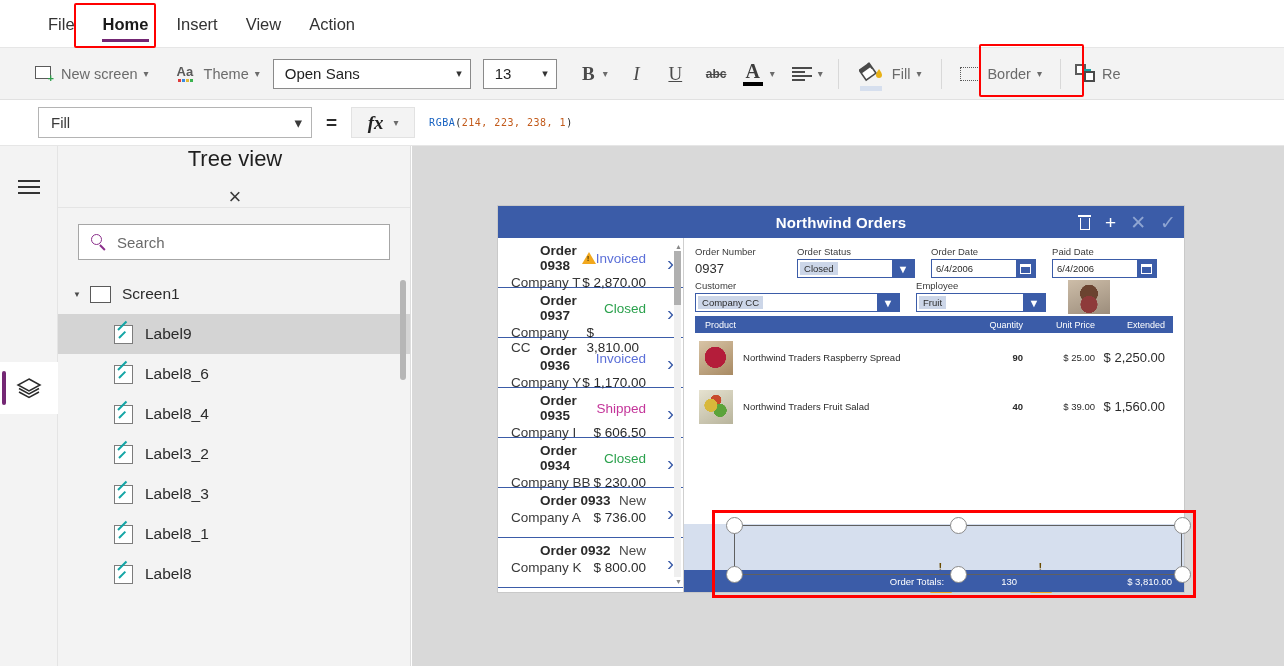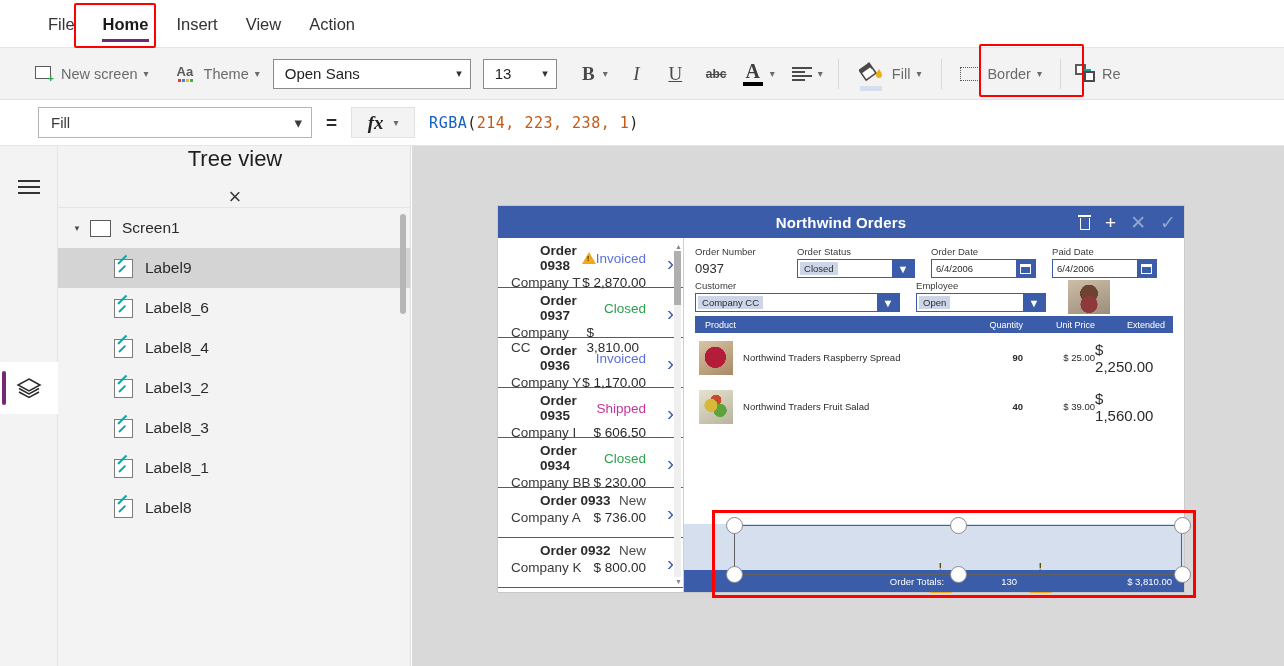--- a/index.html
+++ b/index.html
@@ -117,21 +117,21 @@
   .fx-box {
     width: 64px; height: 31px; background: #f3f3f3; border: 1px solid #e2e2e2;
     display: flex; align-items: center; justify-content: center; gap: 4px;
     cursor: pointer;
   }
   .fx { font-family: "Liberation Serif", serif; font-style: italic;
         font-size: 19px; color: #1f1f1f; font-weight: 600; }
   .formula-input {
     flex: 1; height: 31px; display:flex; align-items:center;
     padding-left: 14px; font-family: "DejaVu Sans Mono", monospace;
-    font-size: 15px; letter-spacing: .5px; text-align: center;
+    font-size: 10px; letter-spacing: .5px; text-align: center;
   }
   .fn-name { color: #1560c0; }
   .punct { color: #1f1f1f; }
   .num { color: #c25a1a; }
 
   
   .rail {
     position: absolute; top: 146px; left: 0; width: 58px; height: 520px;
     background: #f3f3f3; border-right: 1px solid #e4e4e4;
   }
@@ -323,21 +323,21 @@
       radial-gradient(circle at 48% 48%, #b41d3a 0 42%, transparent 43%),
       linear-gradient(150deg,#d8c4a6,#a88a63); }
   .pimg.fruit { background:
       radial-gradient(circle at 35% 45%, #d8b83a 0 22%, transparent 23%),
       radial-gradient(circle at 62% 60%, #5ba33a 0 22%, transparent 23%),
       radial-gradient(circle at 50% 30%, #c84a2a 0 18%, transparent 19%),
       linear-gradient(150deg,#e6e2d0,#b8b49c); }
   .prod-row .c1 { flex: 1; font-size: 9.5px; color: #2b2b2b; }
   .prod-row .c2 { width: 72px; text-align: right; font-size: 9.5px; color:#2b2b2b;font-weight:bold; }
   .prod-row .c3 { width: 72px; text-align: right; font-size: 9.5px; color:#2b2b2b; }
-  .prod-row .c4 { width: 78px; text-align: left; font-size: 15px; color:#2b2b2b; padding-right:8px; }
+  .prod-row .c4 { width: 78px; text-align: right; font-size: 13px; color:#2b2b2b; padding-right:8px; }
 
   
   .totals-wrap {
     position: absolute; left: 0; right: 0; bottom: 0; height: 68px;
     background: #d6dfee;
   }
   .totals-bar {
     position:absolute; left: 0; right: 0; bottom: 0; height: 22px;
     background: #3b5ca8; display:flex; align-items:center; color:#fff; font-size: 9.5px;
   }
@@ -530,20 +530,29 @@
       </svg>
     </div>
   </div>
 
   <div class="treepanel">
     <div class="tree-head">
       <span class="tree-title">Tree view</span>
       <span class="close-x">×</span>
     </div>
 
+    <div class="search-wrap">
+      <div class="searchbox">
+        <span class="search-ico">
+            <span class="c"></span>
+            <span class="h"></span>
+          </span>
+        <span class="search-ph">Search</span>
+      </div>
+    </div>
 
     <div class="tree-list">
       <div class="tree-row root">
         <span class="caret">▼</span>
         <span class="screen-ico"></span>
         <span>Screen1</span>
       </div>
 
       <div class="tree-row child selected">
         <span class="label-ico"></span>
@@ -742,21 +751,21 @@
             <div class="f-field" style="width:205px">
               <div class="f-label">Customer</div>
               <div class="f-combo">
                 <span class="txt">Company CC</span>
                 <span class="drop">▼</span>
               </div>
             </div>
             <div class="f-field" style="width:130px">
               <div class="f-label">Employee</div>
               <div class="f-combo">
-                <span class="txt">Open</span>
+                <span class="txt">Fruit</span>
                 <span class="drop">▼</span>
               </div>
             </div>
             <div class="emp-photo"></div>
           </div>
 
 
           <div>
             <div class="prod-head">
               <span class="c1">Product</span>

